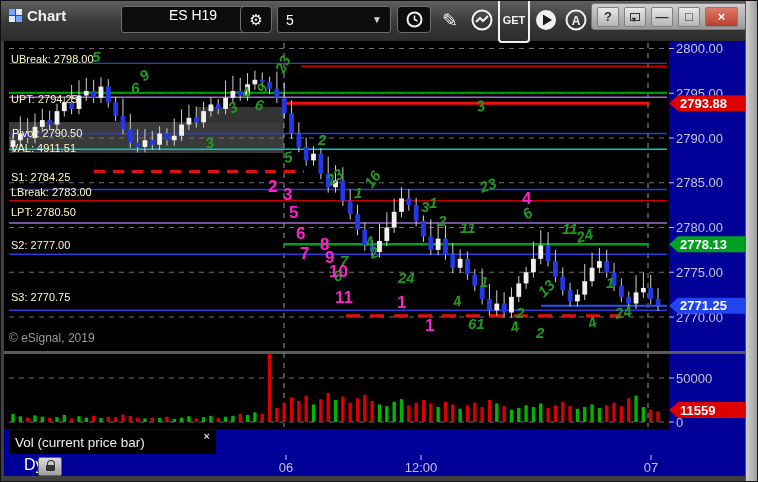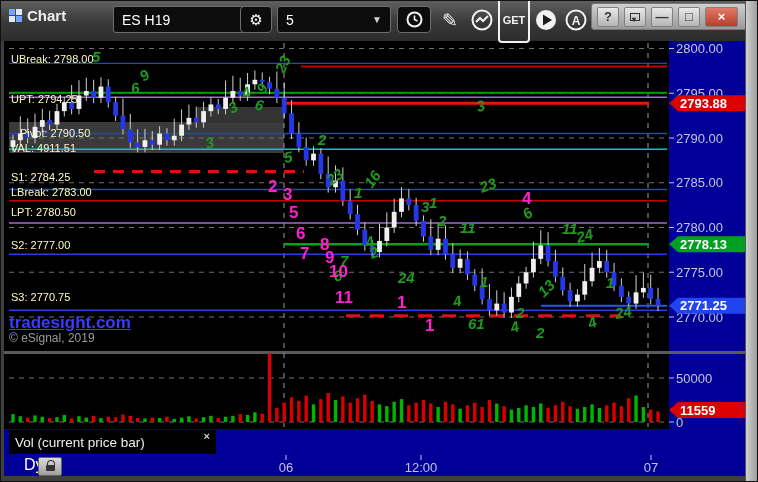--- a/index.html
+++ b/index.html
@@ -441,21 +441,21 @@
 
   <div class="titlebar">
     <div class="app-icon tb-item">
         <span></span>
         <span></span>
         <span></span>
         <span></span>
       </div>
     <div class="tb-title tb-item">Chart</div>
 
-    <div class="combo" style="left:112px;width:144px;">
+    <div class="combo" style="left:120px;width:144px;flex-direction:column;">
       <span>ES H19</span>
       <span class="arrow">▼</span>
     </div>
 
     <div class="tb-btn" style="left:239px;width:32px;">
       <span>⚙</span>
     </div>
 
     <div class="combo" style="left:276px;width:114px;">
       <span>5</span>
@@ -513,29 +513,28 @@
         </div>
       <div class="wb close">
           <span>×</span>
         </div>
     </div>
   </div>
 
   <div class="lvl-layer" id="lvl-layer">
       <div style="left: 10px; top: 52px;">UBreak: 2798.00</div>
       <div style="left: 10px; top: 92px;">UPT: 2794.25</div>
-      <div style="left: 19px; top: 126px;">Pivot: 2790.50</div>
+      <div style="left: 11px; top: 126px;">Pivot: 2790.50</div>
       <div style="left: 10px; top: 141px;">VAL: 4911.51</div>
       <div style="left: 10px; top: 170px;">S1: 2784.25</div>
       <div style="left: 10px; top: 185px;">LBreak: 2783.00</div>
       <div style="left: 10px; top: 205px;">LPT: 2780.50</div>
       <div style="left: 10px; top: 238px;">S2: 2777.00</div>
       <div style="left: 10px; top: 290px;">S3: 2770.75</div>
     </div>
-  <div class="ovl watermark">tradesight.com</div>
   <div class="ovl copyright">© eSignal, 2019</div>
 
   <div class="ovl pane-tab">
     <span>Vol (current price bar)</span>
     <span class="x">×</span>
   </div>
 
   <div class="ovl dyn">Dyn</div>
   <div class="ovl lockbtn">
     <span class="lock-body"></span>

